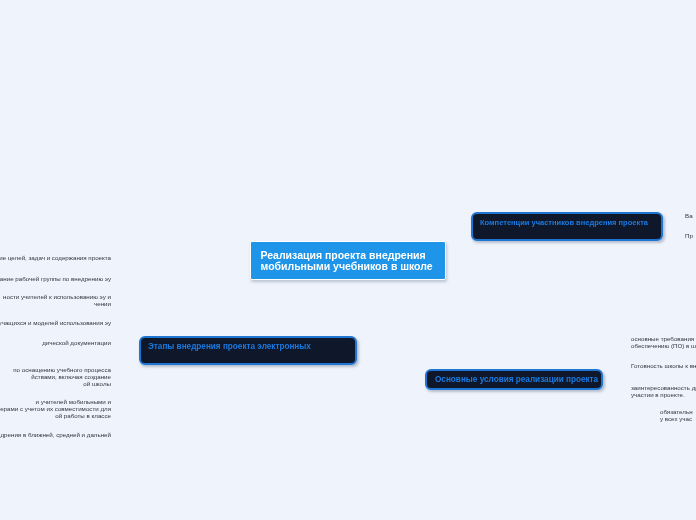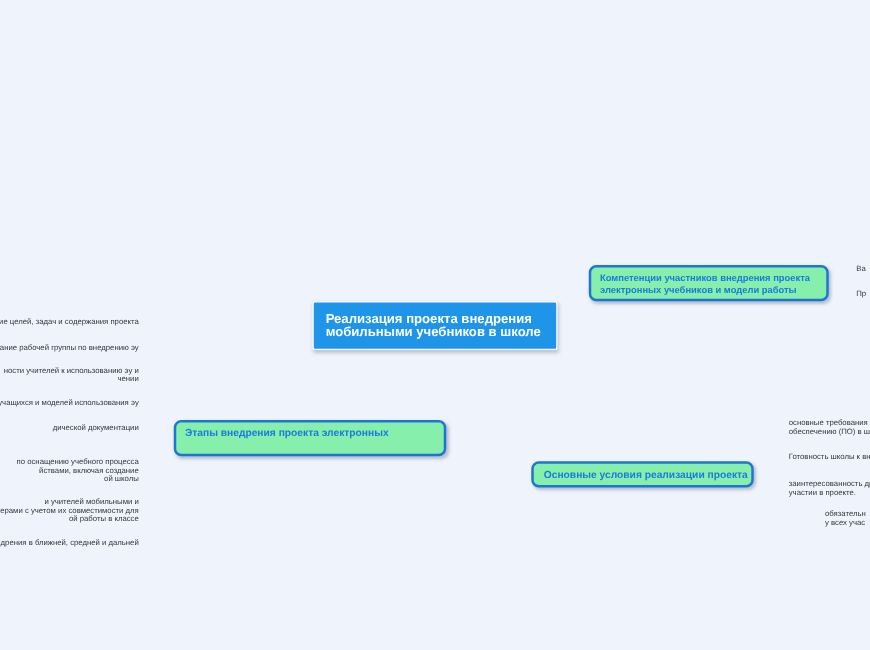--- a/index.html
+++ b/index.html
@@ -4,21 +4,21 @@
 <style>
   html,body{margin:0;padding:0;}
   body{width:696px;height:520px;background:#eff3fb;font-family:"Liberation Sans",sans-serif;
        overflow:hidden;position:relative;}
   #canvas{position:absolute;left:0;top:0;width:696px;height:520px;}
   svg.links{position:absolute;left:0;top:0;width:696px;height:520px;pointer-events:none;}
   .node{position:absolute;box-sizing:border-box;}
   .root{background:#1e95e8;border-radius:2px;color:#fff;font-weight:bold;font-size:10.5px;line-height:11.5px;
         border:1.5px solid #fff;box-shadow:1px 2px 3px rgba(110,125,150,.40);}
   .root .tx{position:absolute;left:9.5px;top:7.5px;white-space:nowrap;}
-  .main{background:#86efac;border:2px solid #1f76d2;border-radius:6px;color:#1a7ae0;font-weight:bold;
+  .main{background:#0f172a;border:2px solid #1f76d2;border-radius:6px;color:#1a7ae0;font-weight:bold;
         box-shadow:1.5px 2px 2.5px rgba(105,120,145,.42);}
   .main .tx{position:absolute;white-space:nowrap;}
   .leaf{position:absolute;color:#32363e;font-size:6.2px;line-height:7.1px;white-space:nowrap;}
   .leaf div{height:7.1px;}
   .leaf.r{text-align:right;}
 </style>
 </head>
 <body>
 
 <div id="canvas">
@@ -30,21 +30,20 @@
   <div class="node root" style="left:250px;top:241px;width:196px;height:39px;">
     <div class="tx">
       <div>Реализация проекта внедрения</div>
       <div>мобильными учебников в школе</div>
     </div>
   </div>
 
   <div class="node main" style="left:471px;top:212px;width:192px;height:29px;font-size:7.5px;line-height:9.4px;">
     <div class="tx" style="left:7px;top:3.5px;">
       <div>Компетенции участников внедрения проекта</div>
-      <div>электронных учебников и модели работы</div>
     </div>
   </div>
 
   <div class="node main" style="left:139px;top:336px;width:218px;height:29px;font-size:8.2px;line-height:9.6px;">
     <div class="tx" style="left:7px;top:3.5px;">
       <div>Этапы внедрения проекта  электронных</div>
     </div>
   </div>
 
   <div class="node main" style="left:425px;top:369px;width:178px;height:21px;font-size:8.2px;line-height:10px;">

